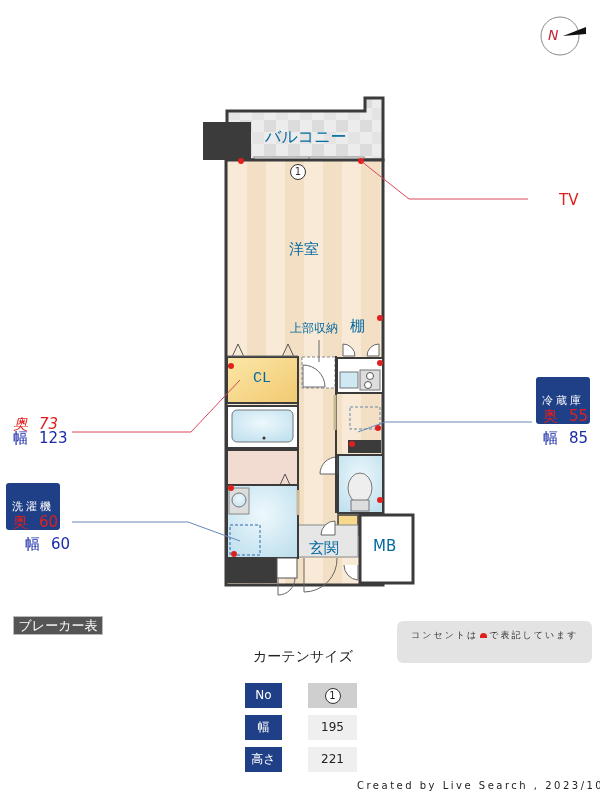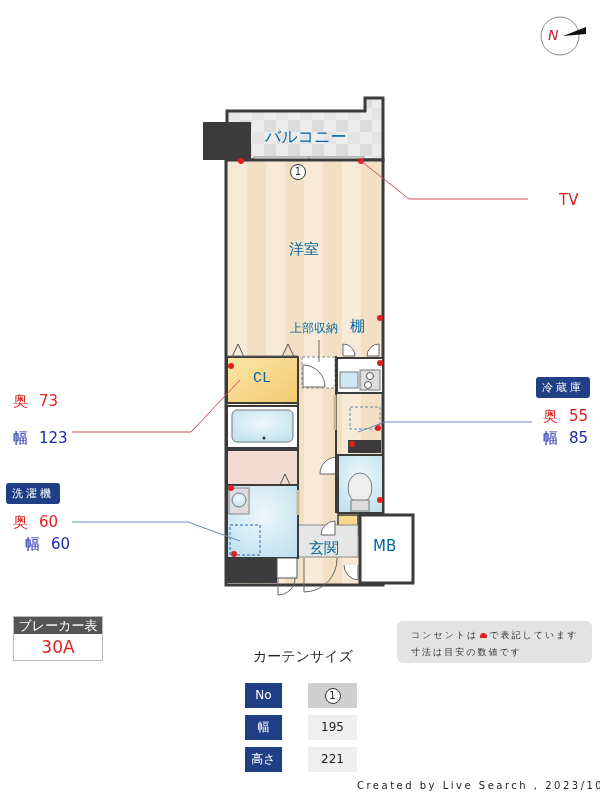--- a/index.html
+++ b/index.html
@@ -1,20 +1,20 @@
 <!DOCTYPE html>
 <html><head>
 <meta charset="utf-8">
 <style>
   html, body { margin: 0; padding: 0; background: #ffffff; }
   body { width: 600px; height: 800px; position: relative; overflow: hidden; font-family: "DejaVu Sans", sans-serif; color: #333; }
   .abs { position: absolute; }
   svg.plan { position: absolute; left: 0; top: 0; }
   .room-label { position: absolute; font-size: 15px; color: #0369a1; white-space: nowrap; }
-  .navy-tag { position: absolute; background: #1f3f86; color: #fff; font-size: 11px; letter-spacing: 3px; padding: 3px 6px; border-radius: 3px; white-space: nowrap; }
+  .navy-tag { position: absolute; background: #1f3f86; color: #fff; font-size: 11px; letter-spacing: 3px; padding: 16px 6px; border-radius: 3px; white-space: nowrap; }
   .dim-row { position: absolute; font-size: 15px; white-space: nowrap; }
   .dim-row .k { display: inline-block; width: 26px; }
   .red { color: #e0201e; }
   .blue { color: #1a2aa8; }
   .breaker { position: absolute; left: 13px; top: 616px; width: 88px; border: 1px solid #bbb; }
   .breaker .hd { background: #555; color: #fff; font-size: 13px; text-align: center; height: 17px; line-height: 17px; }
   .breaker .val { color: #e0201e; font-size: 17px; text-align: center; height: 26px; line-height: 26px; background: #fff; }
   .note { position: absolute; left: 397px; top: 621px; width: 195px; height: 42px; background: #e3e3e3; border-radius: 6px; font-size: 9px; letter-spacing: 2px; color: #333; padding: 6px 12px 0 14px; box-sizing: border-box; line-height: 17px; }
   .note .dot { display: inline-block; width: 7px; height: 5px; background: #e0201e; border-radius: 4px 4px 0 0; vertical-align: middle; margin: 0 2px; }
   .curtain-title { position: absolute; left: 253px; top: 648px; font-size: 14px; color: #222; white-space: nowrap; }
@@ -150,21 +150,21 @@
 <div class="room-label" style="left:265px;top:127px;font-size:16px;">バルコニー</div>
 <div class="room-label" style="left:289px;top:240px;">洋室</div>
 <div class="room-label" style="left:290px;top:320px;font-size:12px;">上部収納</div>
 <div class="room-label" style="left:350px;top:317px;font-size:15px;">棚</div>
 <div class="room-label" style="left:253px;top:370px;font-family:Liberation Mono, monospace;">CL</div>
 <div class="room-label" style="left:309px;top:539px;">玄関</div>
 <div class="room-label" style="left:373px;top:537px;">MB</div>
 
 <div class="abs red" style="left:559px;top:191px;font-size:15px;">TV</div>
 
-<div class="dim-row red" style="left:13px;top:392px;">
+<div class="dim-row red" style="left:13px;top:415px;font-style:italic;">
   <span class="k">奥</span><span>73</span>
 </div>
 <div class="dim-row blue" style="left:13px;top:429px;">
   <span class="k">幅</span><span>123</span>
 </div>
 
 <div class="navy-tag" style="left:6px;top:483px;">洗濯機</div>
 <div class="dim-row red" style="left:13px;top:513px;">
   <span class="k">奥</span><span>60</span>
 </div>
@@ -175,26 +175,24 @@
 <div class="navy-tag" style="left:536px;top:377px;">冷蔵庫</div>
 <div class="dim-row red" style="left:543px;top:407px;">
   <span class="k">奥</span><span>55</span>
 </div>
 <div class="dim-row blue" style="left:543px;top:429px;">
   <span class="k">幅</span><span>85</span>
 </div>
 
 <div class="breaker">
   <div class="hd">ブレーカー表記</div>
-  <div class="val">30A</div>
 </div>
 
 <div class="note">
   <div><span>コンセントは</span><span class="dot"></span><span>で表記しています</span></div>
-  <div>寸法は目安の数値です</div>
 </div>
 
 <div class="curtain-title">カーテンサイズ</div>
 <div class="ct-row" style="top:683px;">
   <div class="h">No</div>
   <div class="v grey"><span class="circ">1</span></div>
 </div>
 <div class="ct-row" style="top:715px;">
   <div class="h">幅</div>
   <div class="v">195</div>

